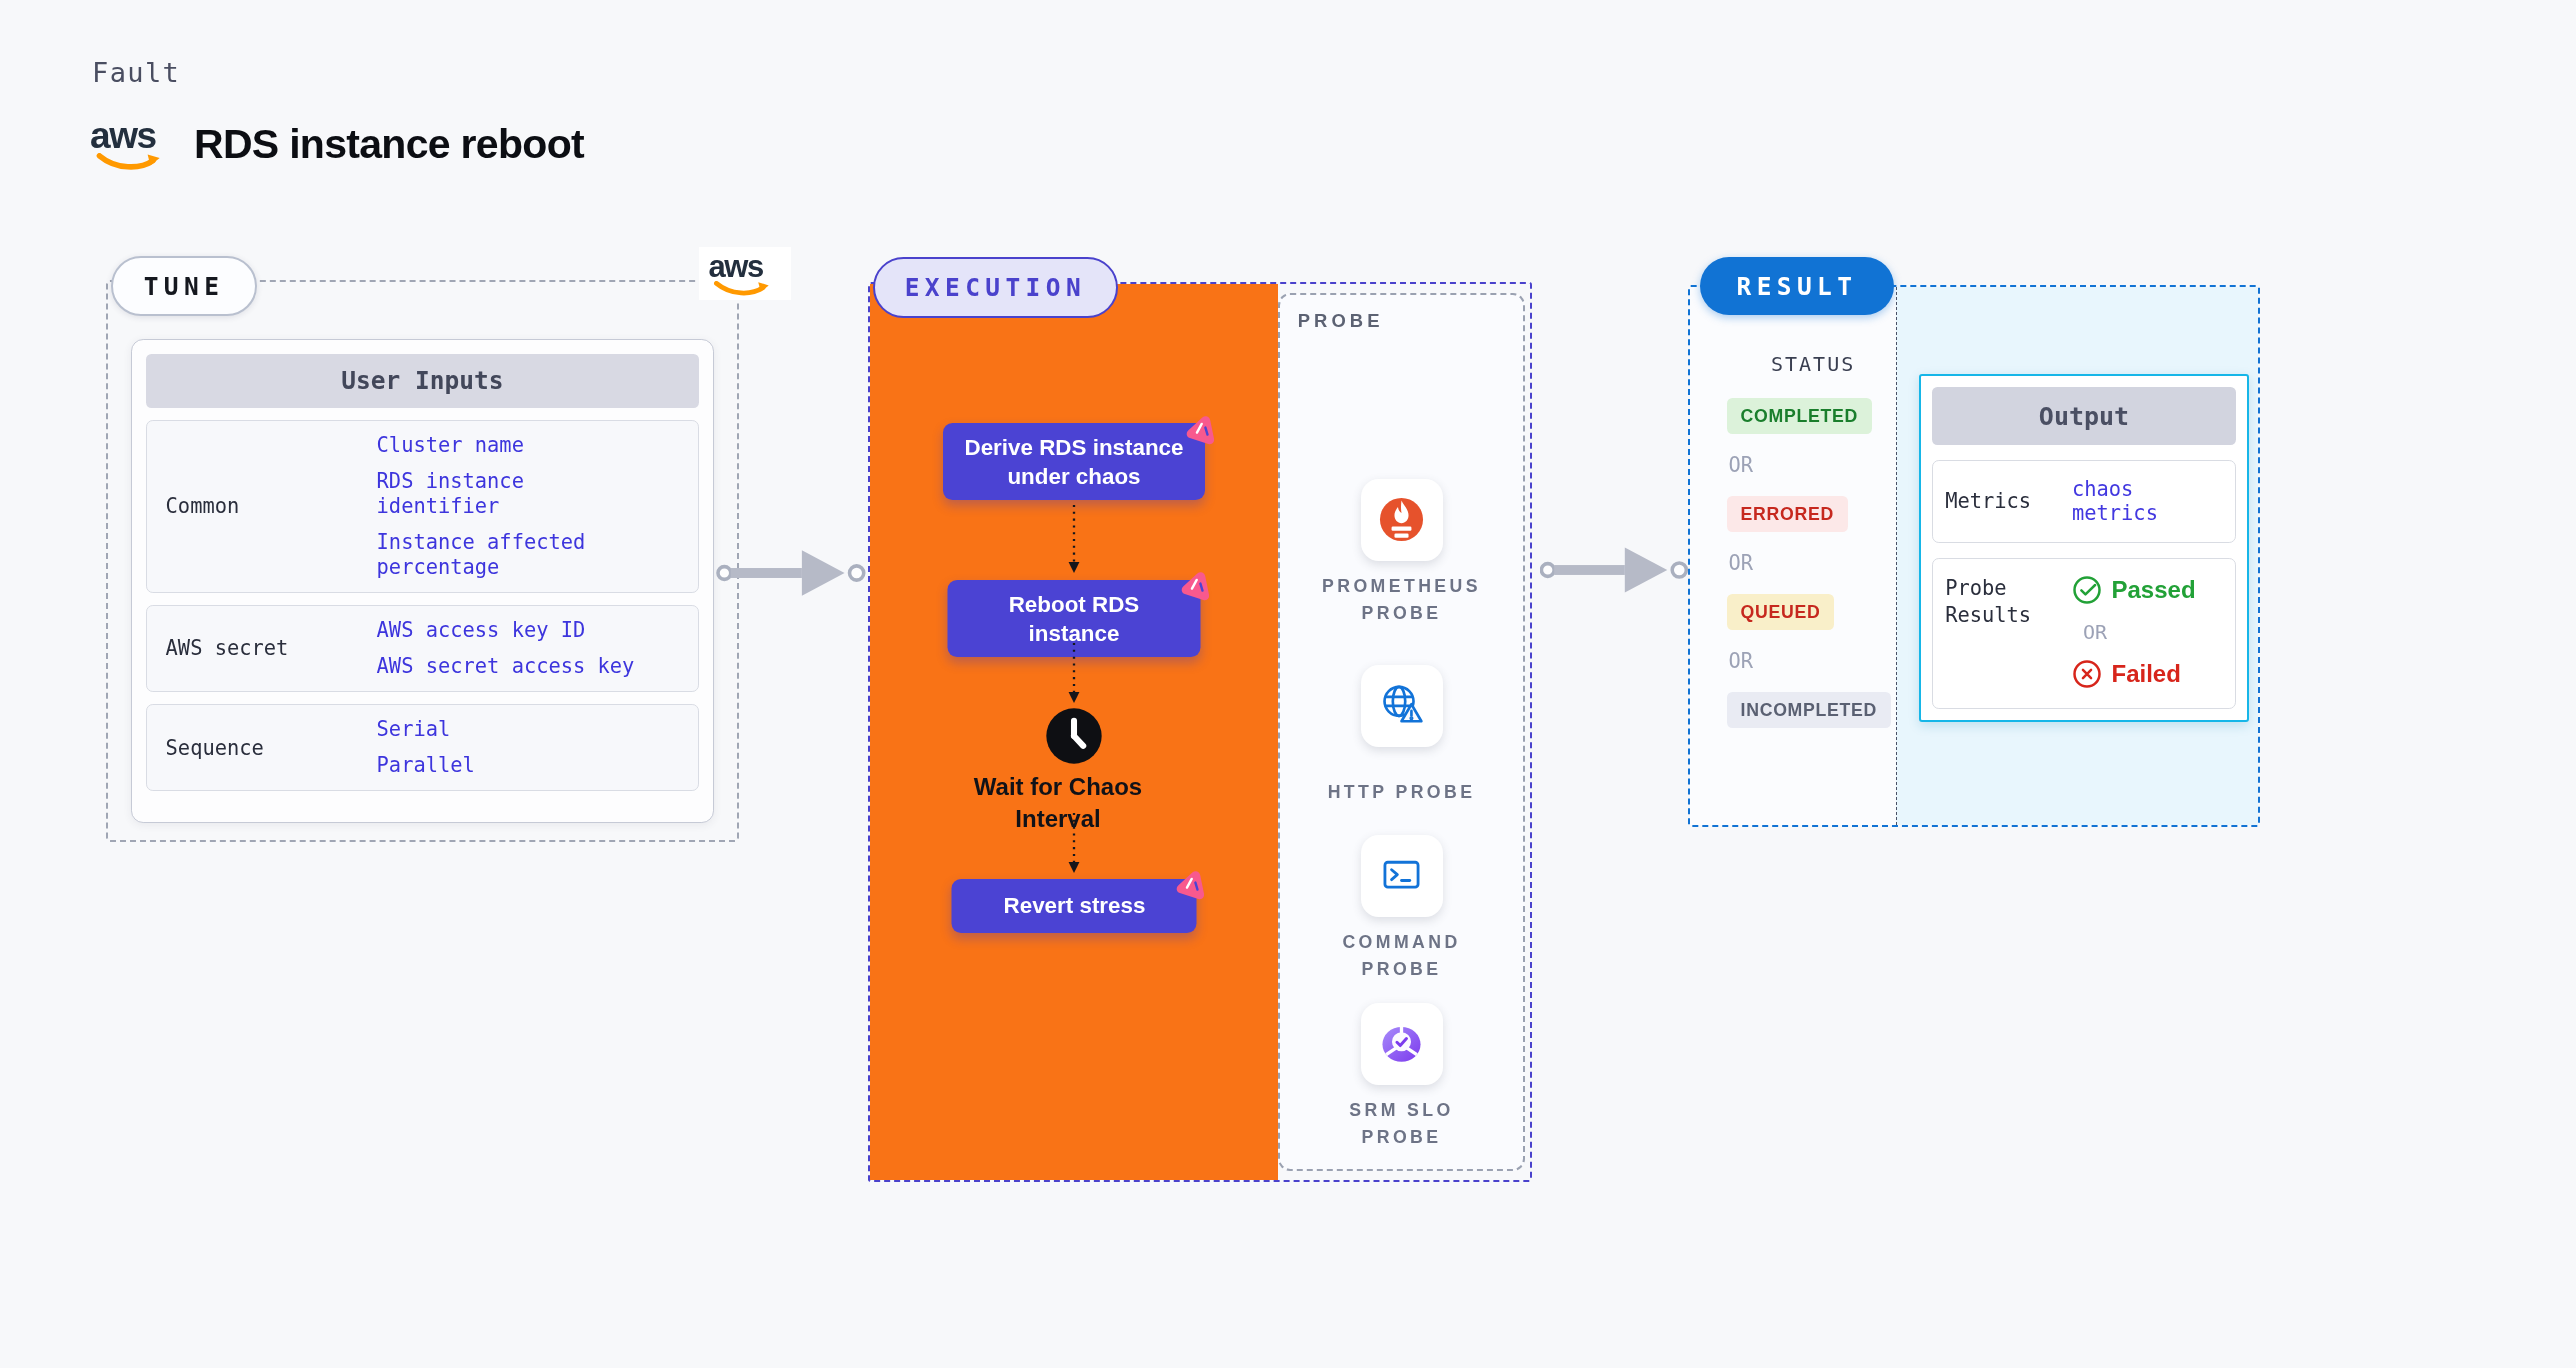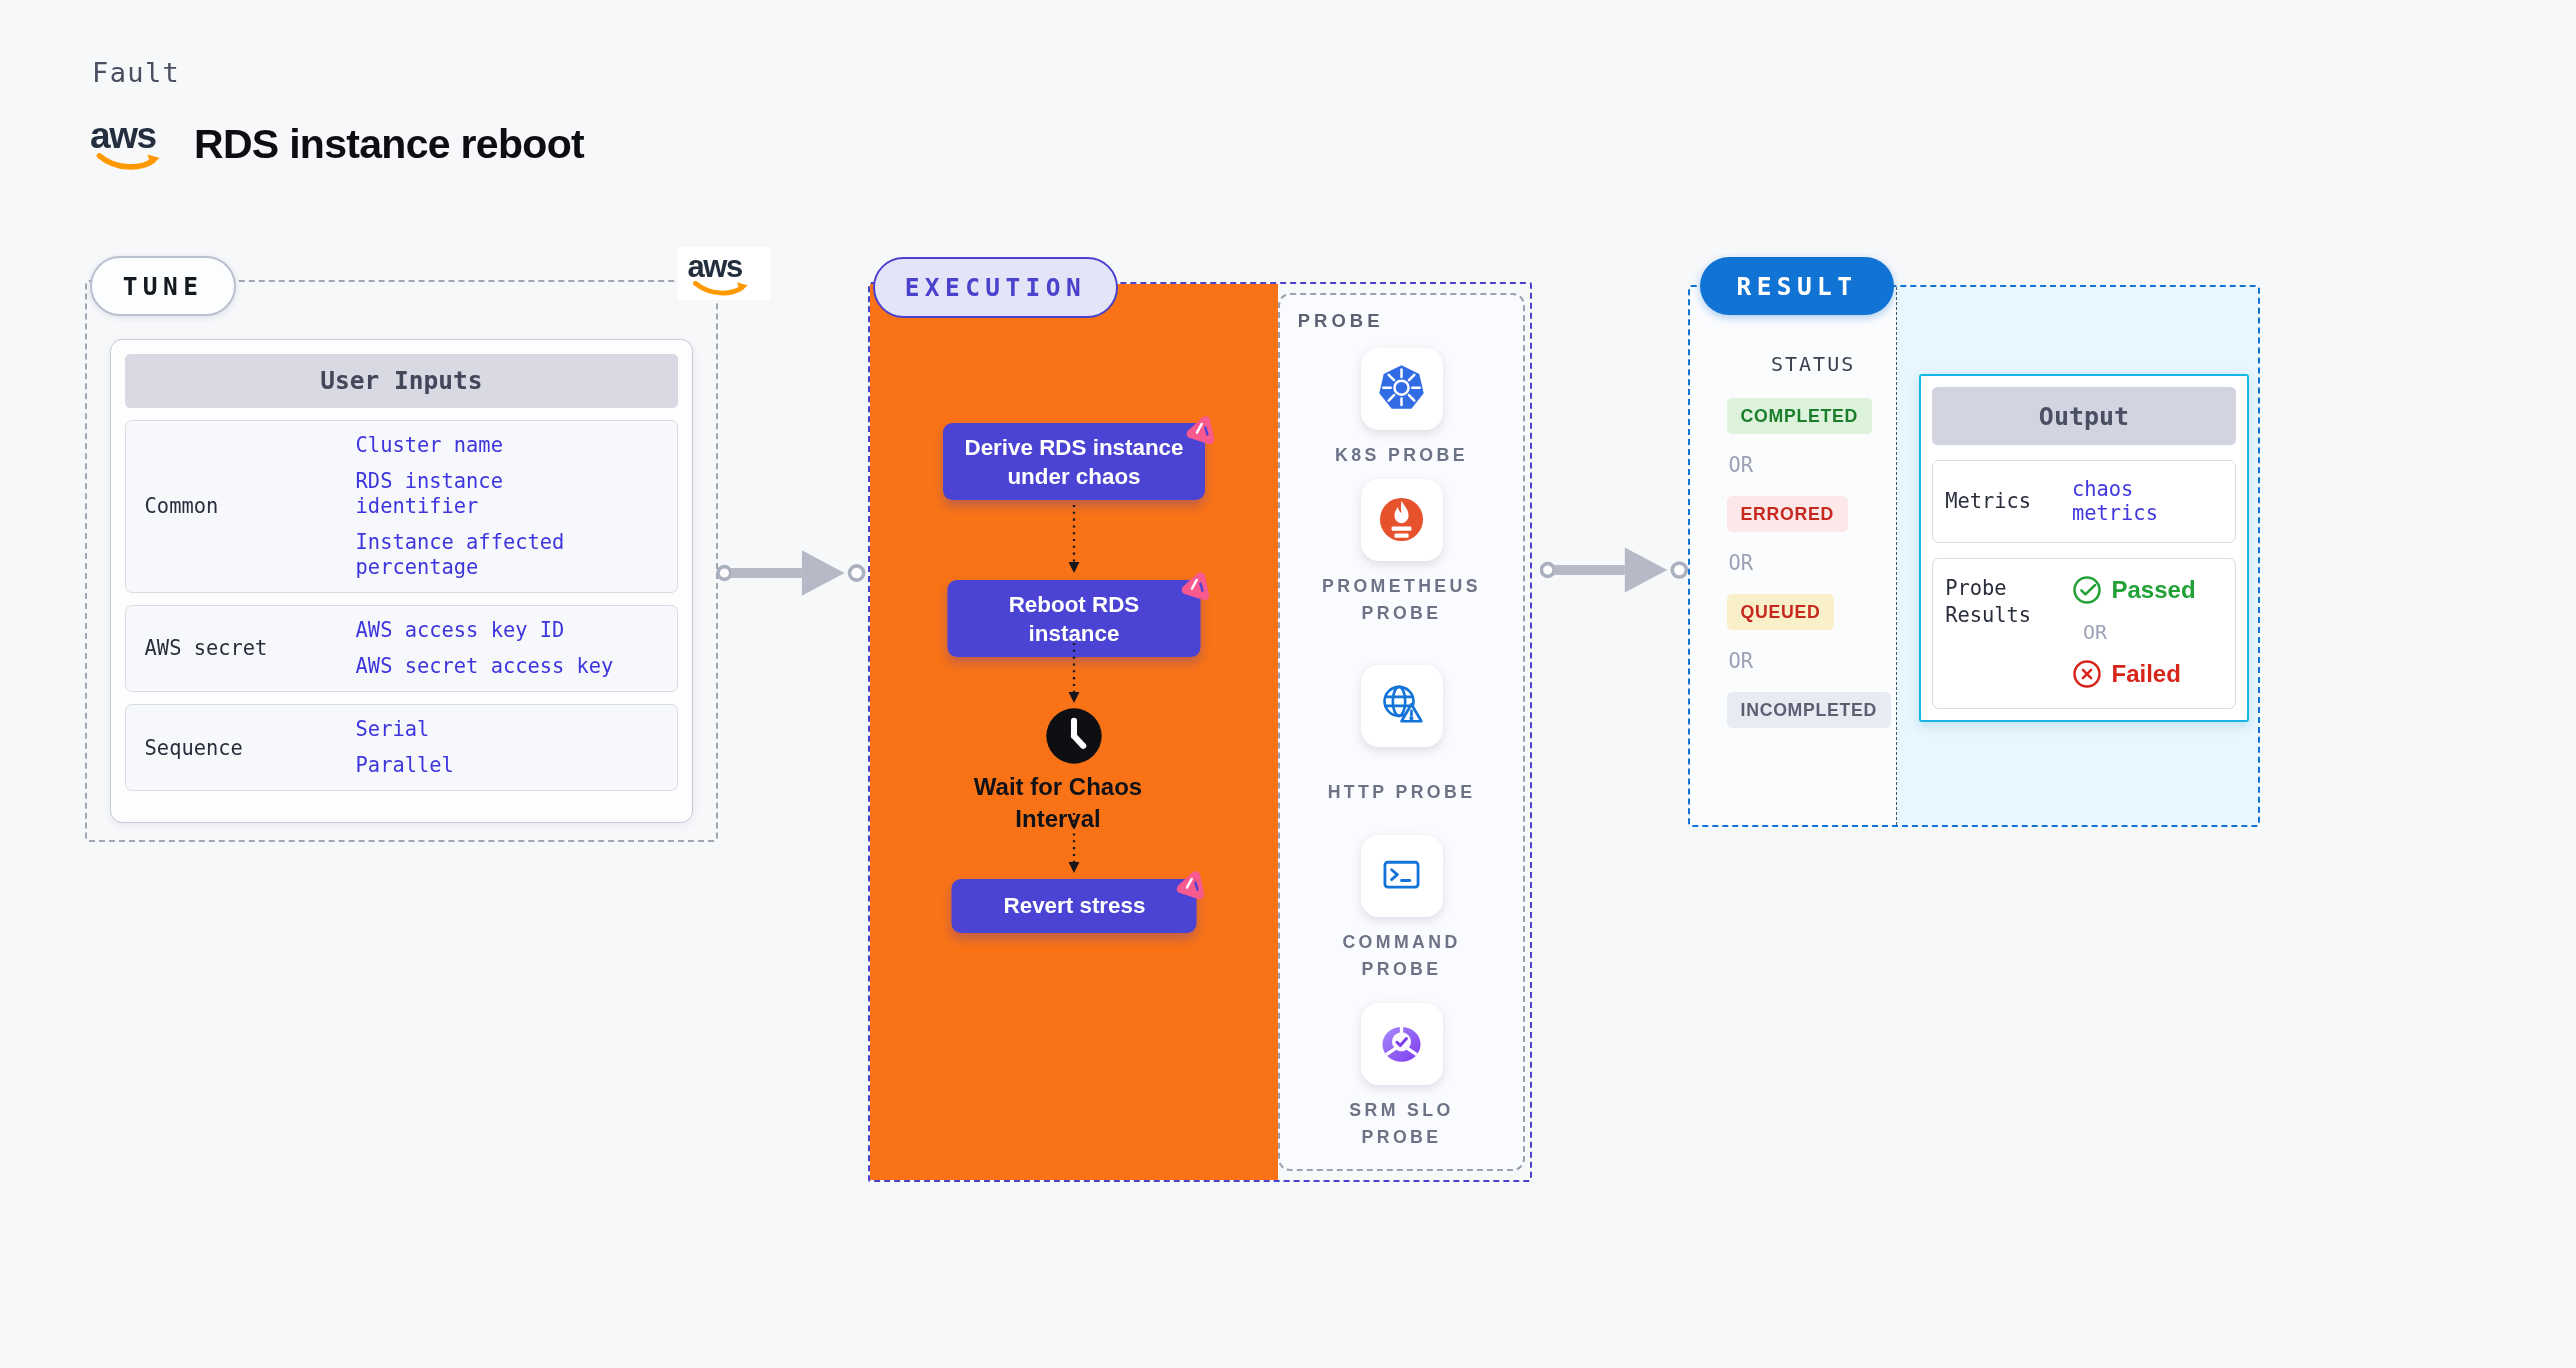--- a/index.html
+++ b/index.html
@@ -17,21 +17,21 @@
   
   .pill{position:absolute;display:flex;align-items:center;justify-content:center;border-radius:33px;
         font-family:"DejaVu Sans Mono","Liberation Mono",monospace;font-weight:700;font-size:24.5px;letter-spacing:5.4px;}
   .tune-pill{left:2.7px;top:-26px;height:56px;padding:0 31px;background:#fcfdff;border:2px solid #b9c0cf;color:#15181f;
              box-shadow:0 1.4px 6.8px rgba(40,45,70,.12);}
   .exec-pill{left:2.7px;top:-27px;height:57px;padding:0 30px;background:#e4e4f9;border:2.7px solid #4a42cc;color:#4a42cc;}
   .result-pill{left:9.5px;top:-30px;height:58px;padding:0 37px;background:#1173d4;border:none;color:#ffffff;
                box-shadow:0 2.7px 8.2px rgba(17,115,212,.35);}
 
   
-  .tune-box{position:absolute;left:85px;top:280px;width:629px;height:558px;
+  .tune-box{position:absolute;left:106px;top:280px;width:629px;height:558px;
             border:2px dashed #a0a6b4;border-radius:4.1px;}
   .tune-aws{position:absolute;right:-54px;top:-35px;background:#ffffff;padding:4.1px 9.5px 1.4px 9.5px;width:73px;}
   .tune-aws .aws-word{font-size:31px;}
   .tune-aws .aws-smile{width:68px;height:17.7px;}
   .ui-card{position:absolute;left:23px;top:57px;width:583px;height:484px;background:#fdfdfe;
            border:1.4px solid #c6cad6;border-radius:12.2px;box-shadow:0 2px 8.2px rgba(50,55,80,.08);
            padding:13.6px;box-sizing:border-box;display:flex;flex-direction:column;gap:12.2px;}
   .ui-header{flex:none;height:54px;background:#d8d9e3;border-radius:5.4px;display:flex;align-items:center;justify-content:center;
              font-family:"DejaVu Sans Mono","Liberation Mono",monospace;font-weight:700;font-size:24.5px;color:#42475a;}
   .ui-row{flex:none;background:#f7f8fb;border:1.4px solid #d9dce4;border-radius:6.8px;display:flex;padding:12.2px 12.2px 12.2px 19px;box-sizing:border-box;}
@@ -223,39 +223,20 @@
           <path d="M22 16 L26.5 22.5" stroke="#4B43D3" stroke-width="2.6" stroke-linecap="round"></path>
         </g>
       </svg>
     </div>
 
     <div class="pill exec-pill">EXECUTION</div>
 
     <div class="probes-box">
       <div class="probes-heading">PROBE</div>
 
-      <div class="probe-item pi-1">
-        <div class="probe-card">
-          <svg viewBox="0 0 64 64">
-            <polygon points="32,4 53.5,14.5 58.8,37.8 43.9,56.5 20.1,56.5 5.2,37.8 10.5,14.5" fill="#326CE5"></polygon>
-            <g stroke="#fff" stroke-width="3" stroke-linecap="round">
-              <circle cx="32" cy="31" r="8.5" fill="none"></circle>
-              <line x1="32" y1="9" x2="32" y2="18"></line>
-              <line x1="32" y1="44" x2="32" y2="52"></line>
-              <line x1="10" y1="31" x2="19" y2="31"></line>
-              <line x1="45" y1="31" x2="54" y2="31"></line>
-              <line x1="16.5" y1="15.5" x2="23" y2="22"></line>
-              <line x1="41" y1="40" x2="47.5" y2="46.5"></line>
-              <line x1="16.5" y1="46.5" x2="23" y2="40"></line>
-              <line x1="41" y1="22" x2="47.5" y2="15.5"></line>
-            </g>
-          </svg>
-        </div>
-        <div class="probe-label">K8S PROBE</div>
-      </div>
 
       <div class="probe-item pi-2">
         <div class="probe-card">
           <svg viewBox="0 0 64 64">
             <circle cx="32" cy="32" r="26" fill="#E6522C"></circle>
             <path d="M32 9 c2.5 6 8.5 10.5 8.5 18 0 5.5-3.8 9.5-8.5 9.5 s-8.5-4-8.5-9.5 c0-4 1.8-6.8 4.2-10 .5 3.2 1.6 5.4 4.3 7 -.8-4.5 -.8-9.5 0-15z" fill="#fff"></path>
             <rect x="20" y="40.5" width="24" height="5" rx="1.5" fill="#fff"></rect>
             <rect x="23.5" y="49" width="17" height="5" rx="1.5" fill="#fff"></rect>
           </svg>
         </div>

